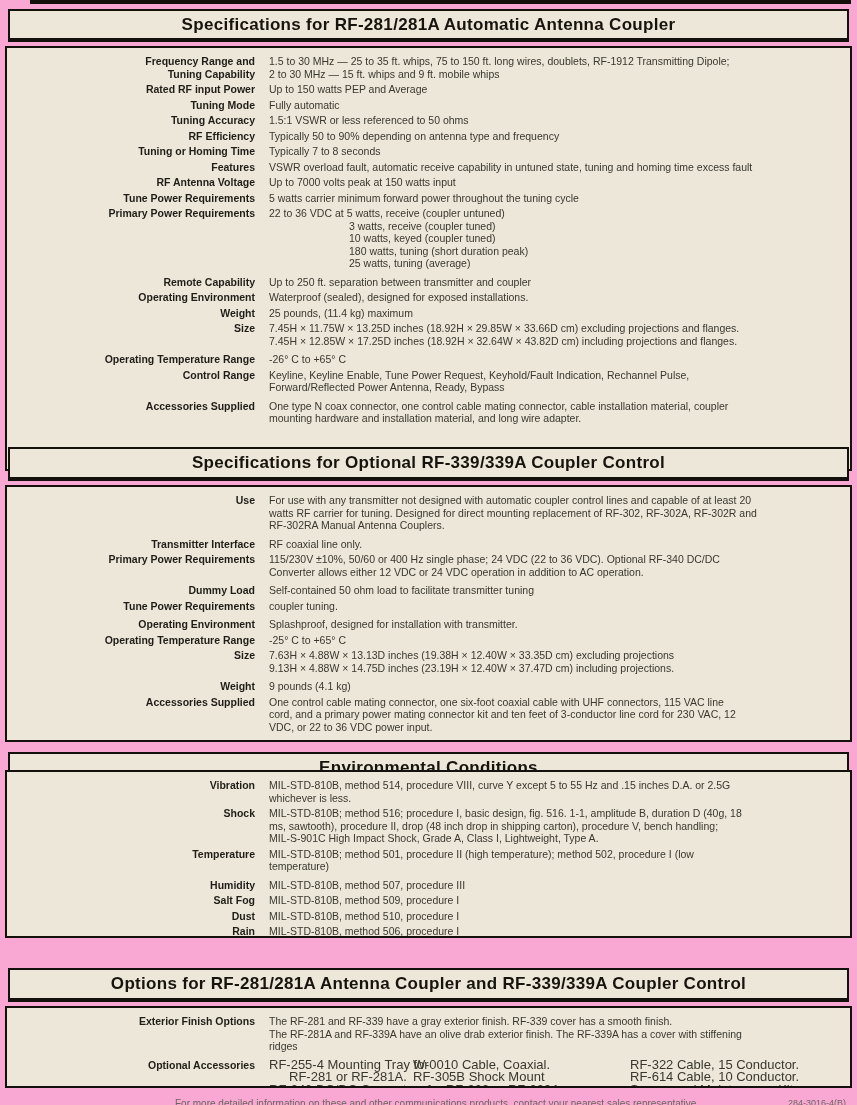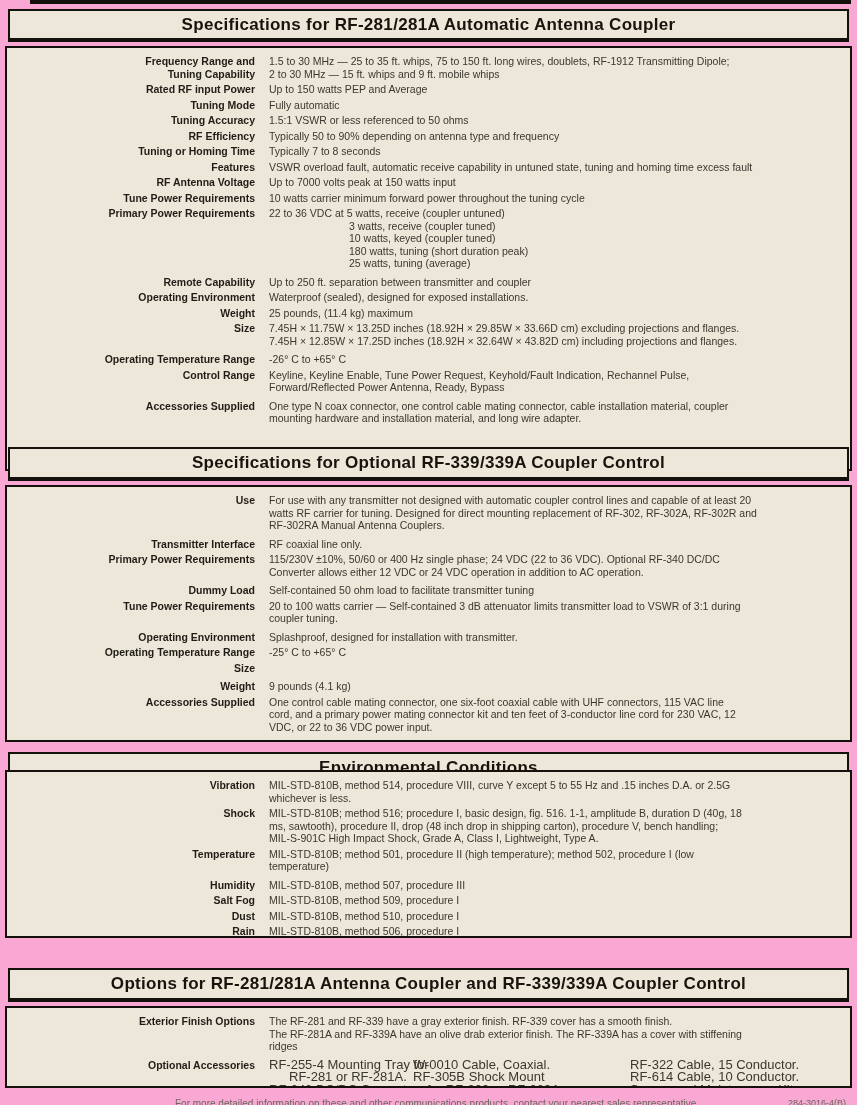--- a/index.html
+++ b/index.html
@@ -132,21 +132,21 @@
           </div>
           <div class="row-value">
             <div>Up to 7000 volts peak at 150 watts input</div>
           </div>
         </div>
         <div class="spec-row">
           <div class="row-label">
             <div>Tune Power Requirements</div>
           </div>
           <div class="row-value">
-            <div>10 watts carrier minimum forward power throughout the tuning cycle</div>
+            <div>5 watts carrier minimum forward power throughout the tuning cycle</div>
           </div>
         </div>
         <div class="spec-row">
           <div class="row-label">
             <div>Primary Power Requirements</div>
           </div>
           <div class="row-value">
             <div>22 to 36 VDC at 5 watts, receive (coupler untuned)</div>
             <div style="padding-left: 80px;">3 watts, receive (coupler tuned)</div>
             <div style="padding-left: 80px;">10 watts, keyed (coupler tuned)</div>
@@ -251,21 +251,20 @@
           </div>
           <div class="row-value">
             <div>Self-contained 50 ohm load to facilitate transmitter tuning</div>
           </div>
         </div>
         <div class="spec-row">
           <div class="row-label">
             <div>Tune Power Requirements</div>
           </div>
           <div class="row-value">
-            <div>20 to 100 watts carrier — Self-contained 3 dB attenuator limits transmitter load to VSWR of 3:1 during</div>
             <div>coupler tuning.</div>
           </div>
         </div>
         <div class="spec-row gap">
           <div class="row-label">
             <div>Operating Environment</div>
           </div>
           <div class="row-value">
             <div>Splashproof, designed for installation with transmitter.</div>
           </div>
@@ -274,20 +273,24 @@
           <div class="row-label">
             <div>Operating Temperature Range</div>
           </div>
           <div class="row-value">
             <div>-25° C to +65° C</div>
           </div>
         </div>
         <div class="spec-row">
           <div class="row-label">
             <div>Size</div>
+          </div>
+          <div class="row-value">
+            <div>7.63H × 4.88W × 13.13D inches (19.38H × 12.40W × 33.35D cm) excluding projections</div>
+            <div>9.13H × 4.88W × 14.75D inches (23.19H × 12.40W × 37.47D cm) including projections.</div>
           </div>
         </div>
         <div class="spec-row gap">
           <div class="row-label">
             <div>Weight</div>
           </div>
           <div class="row-value">
             <div>9 pounds (4.1 kg)</div>
           </div>
         </div>

